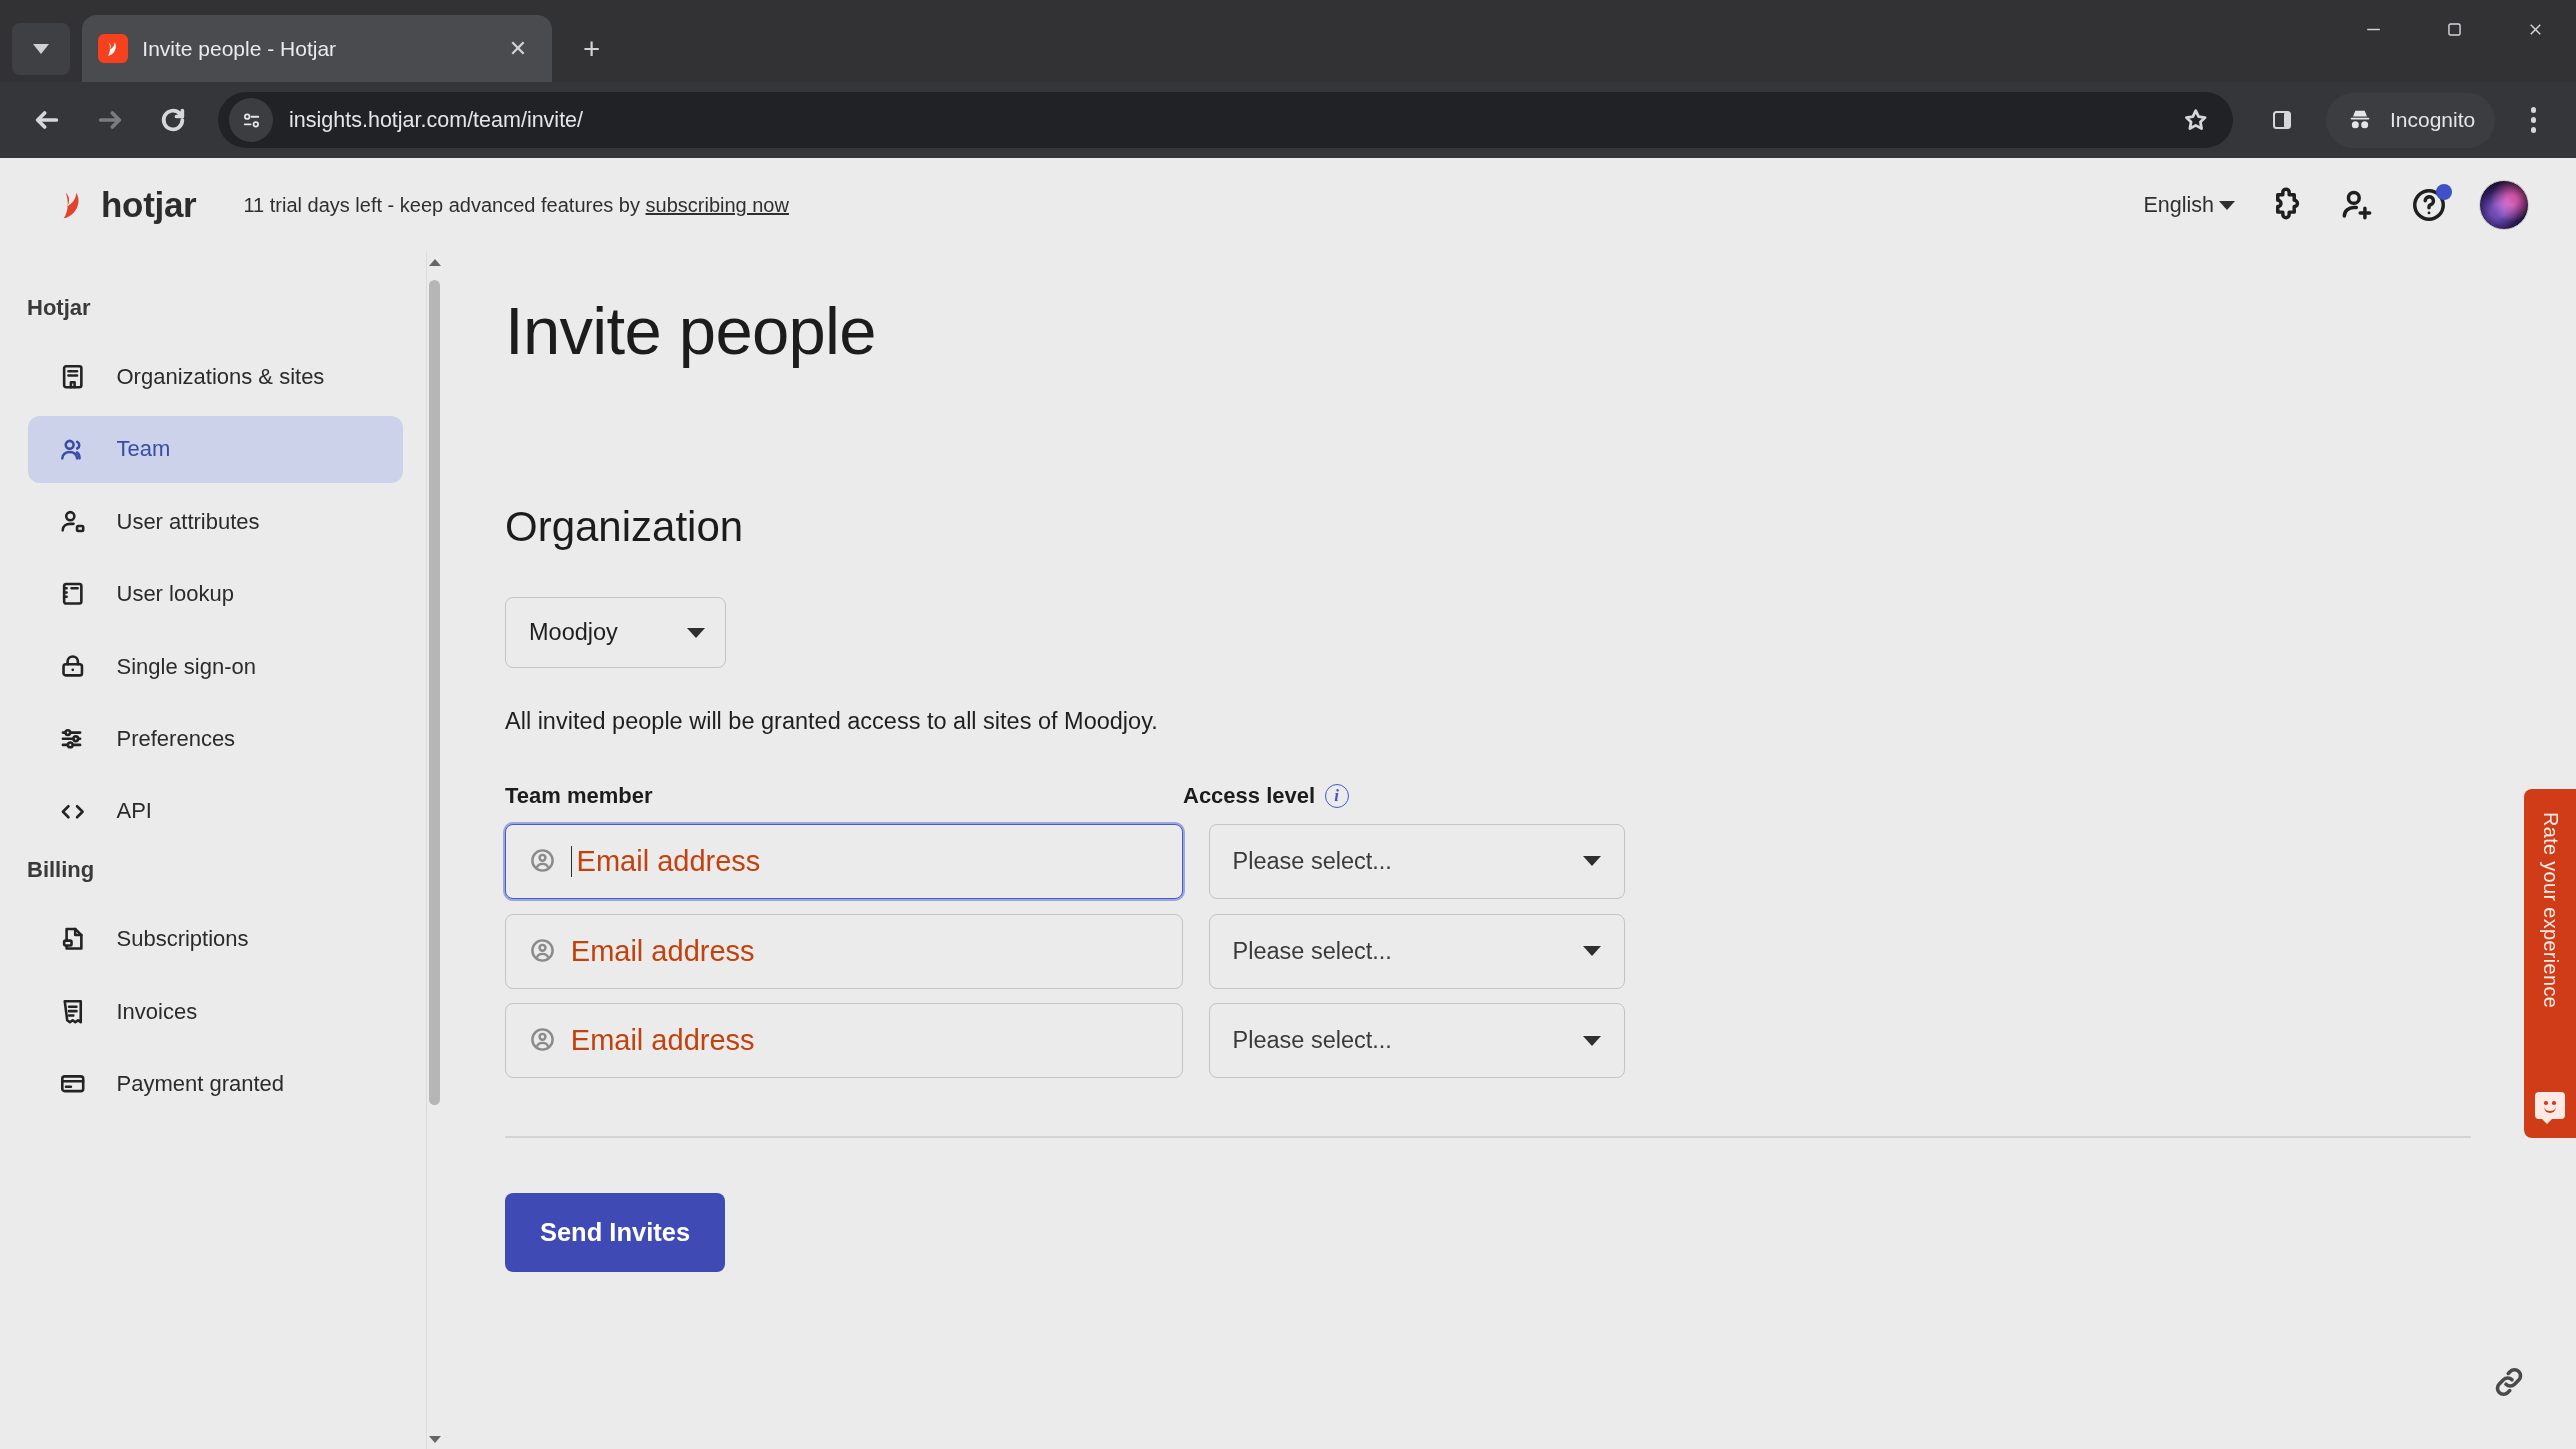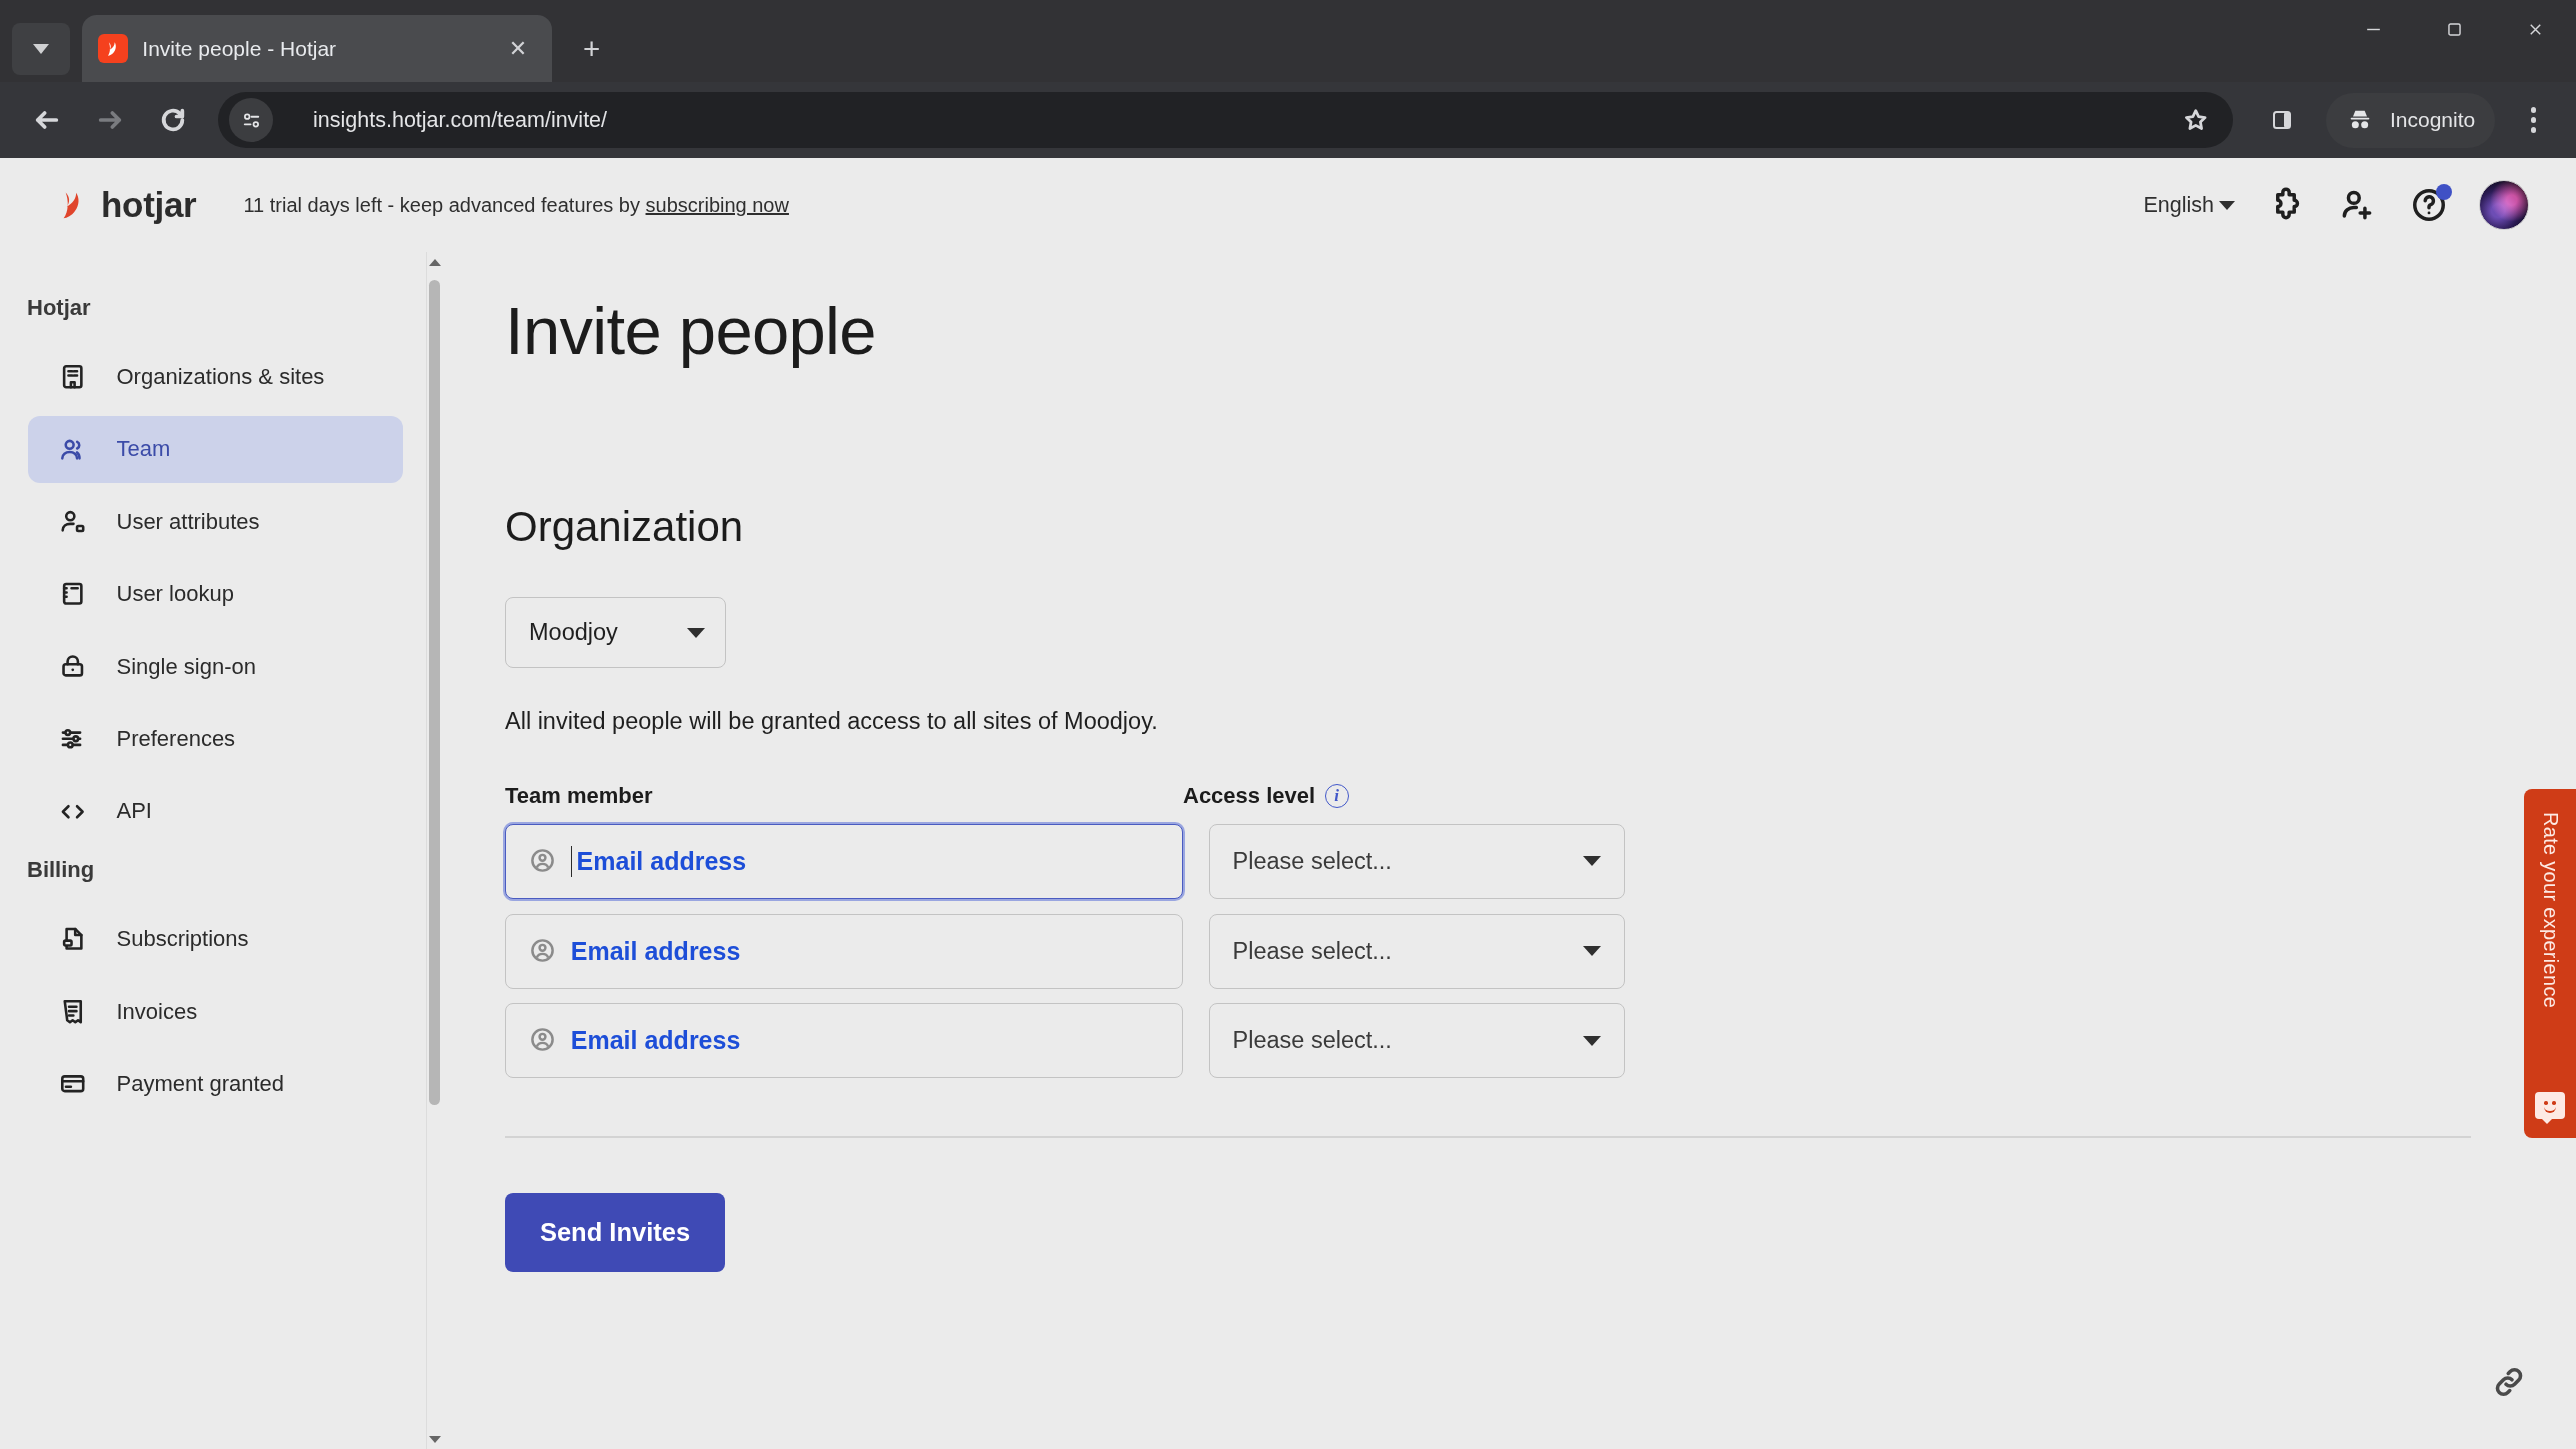--- a/index.html
+++ b/index.html
@@ -61,21 +61,21 @@
     padding: 0 17.4px; flex: 0 0 76px; gap: 4px;
   }
   .navbtn {
     width: 59px; height: 59px; border-radius: 50%; display: flex;
     align-items: center; justify-content: center; cursor: pointer;
   }
   .navbtn svg { width: 28px; height: 28px; stroke: #d6d7da; fill: none; stroke-width: 3.2; }
   .navbtn.disabled svg { stroke: #7a7c80; }
   .omnibox {
     flex: 1; height: 56px; margin: 0 12px; border-radius: 28px; background: #212225;
-    display: flex; align-items: center; padding: 0 10.7px; gap: 24px;
+    display: flex; align-items: center; padding: 0 10.7px;
   }
   .omni-icon {
     width: 44px; height: 44px; border-radius: 50%; background: #3c3d40;
     display: flex; align-items: center; justify-content: center; flex: 0 0 44px; cursor: pointer;
   }
   .omni-icon svg { width: 23px; height: 23px; }
   .omni-url { color: #e4e5e7; font-size: 21.5px; margin-left: 16px; flex: 1; }
   .star-btn { width: 54px; height: 54px; border-radius: 50%; display:flex; align-items:center; justify-content:center; cursor:pointer; }
   .star-btn svg { width: 25.5px; height: 25.5px; stroke: #d6d7da; fill: none; stroke-width: 2.6; }
   .side-btn { width: 54px; height: 54px; display:flex; align-items:center; justify-content:center; cursor:pointer; margin-left: 5.4px;}
@@ -169,21 +169,21 @@
 
   .row { display: flex; align-items: center; margin-top: 14.8px; }
   .email-wrap { width: 678px; }
   .email-box {
     height: 75px; border-radius: 8px; border: 1px solid #c3c3c3; background: #ebebeb;
     display: flex; align-items: center; padding: 0 23px; gap: 14.8px;
   }
   .email-wrap.focused .email-box { border: 1.7px solid #4a5bc0; box-shadow: 0 0 0 2px #9aa6e0; }
   .user-ico svg { width: 27px; height: 27px; stroke: #8b8b8b; fill: none; stroke-width: 2.2; }
   .caret-bar { width: 1.7px; height: 31px; background: #2b2b2b; margin-right: -10.7px; }
-  .email-ph { font-size: 25px; color: #1d4ed8; font-weight: bold; }
+  .email-ph { font-size: 29px; color: #c2410c; }
 
   .access-box {
     width: 416px; height: 75px; margin-left: 25.5px; border-radius: 8px;
     border: 1px solid #c3c3c3; background: #ebebeb; display: flex;
     align-items: center; justify-content: space-between; padding: 0 23px;
     font-size: 23.5px; color: #3a3a3a; cursor: pointer;
   }
 
   .divider { margin-top: 58px; width: 1966px; height: 1.3px; background: #d3d3d3; }
 

